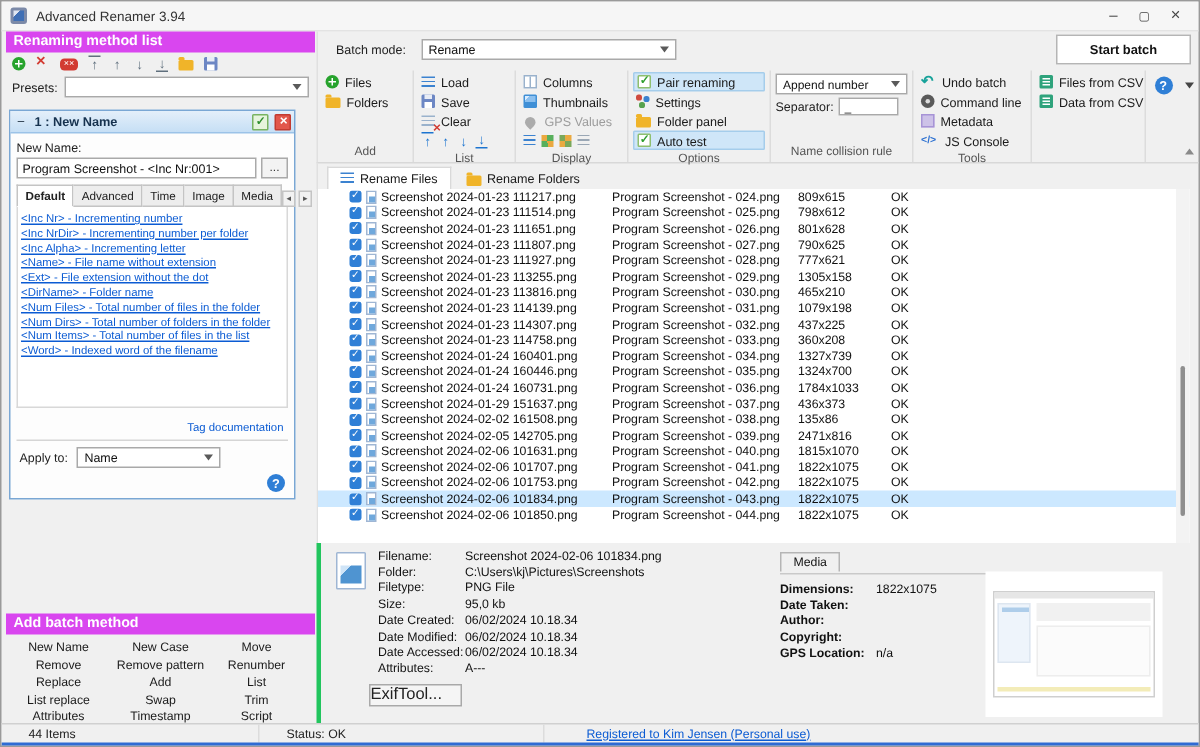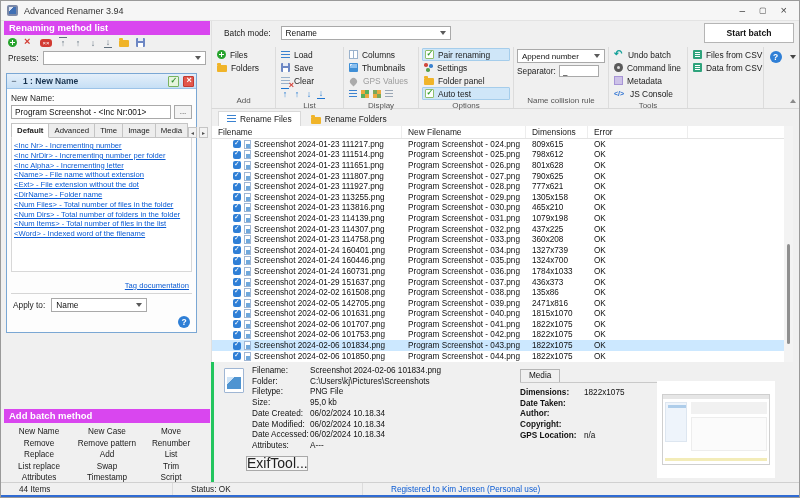--- a/index.html
+++ b/index.html
@@ -39,21 +39,21 @@
   .browse-btn { width:18px; height:14px; background:#f3f3f3; border:1px solid #a9a9a9; font-size:8px; line-height:12px; text-align:center; color:#333; }
   .method-tabs { display:flex; margin-top:4px; align-items:flex-end; }
   .mtab { font-size:7.8px; padding:2px 5px 2px; border:1px solid #c4c4c4; border-left:none; background:#ededed; color:#222; }
   .mtab:first-child { border-left:1px solid #c4c4c4; }
   .mtab.active { background:#fff; border-bottom:1px solid #fff; font-weight:bold; }
   .tab-arrows { margin-left:auto; display:flex; gap:2px; }
   .tab-arrow { width:9px; height:11px; border:1px solid #c4c4c4; background:#f2f2f2; font-size:6px; line-height:10px; text-align:center; color:#555; }
   .tags-area { border:1px solid #d8d8d8; border-top:none; flex:1; padding:3px 2px 1px; display:flex; flex-direction:column; background:#fff; }
   .tag-link { font-size:7.6px; color:#0b5bd3; text-decoration:underline; line-height:9.8px; white-space:nowrap; overflow:hidden; text-overflow:ellipsis; cursor:pointer; }
   .tagdoc-row { margin-top:auto; text-align:right; padding:2px 3px 1px; }
-  .tagdoc-link { font-size:7.6px; color:#0b5bd3; text-decoration:underline; cursor:pointer; }
+  .tagdoc-link { font-size:7.6px; color:#0b5bd3; cursor:pointer; }
   .apply-row { border-top:1px solid #d5d5d5; display:flex; align-items:center; gap:6px; padding:4px 2px 1px; }
   .combo { background:#fff; border:1px solid #a9a9a9; height:14px; display:flex; align-items:center; justify-content:space-between; padding:0 4px; font-size:8.3px; color:#111; }
   .chev { width:0; height:0; border-left:3px solid transparent; border-right:3px solid transparent; border-top:4px solid #5a5a5a; }
   .apply-combo { width:96px; }
   .help-corner { align-self:flex-end; margin:3px 2px 1px; }
 
   .add-batch-header { position:absolute; left:0; top:388px; width:100%; }
   .batch-grid { position:absolute; left:2px; top:406px; width:198px; display:grid; grid-template-columns:66px 70px 58px; row-gap:2px; }
   .bm-link { font-size:8.2px; color:#1a1a1a; text-align:center; line-height:9.5px; cursor:pointer; white-space:nowrap; }
 
@@ -148,41 +148,41 @@
   
   .details { position:absolute; left:210px; top:361px; width:696px; height:120px; border-left:3px solid #22c55e; }
   .d-icon { position:absolute; left:10px; top:6px; }
   .props { position:absolute; left:38px; top:4px; width:250px; }
   .prow { display:flex; line-height:10.7px; }
   .plabel { width:58px; font-size:8.2px; color:#111; font-weight:bold; flex:none; }
   .props .plabel { font-weight:normal; }
   .pvalue { font-size:8.2px; color:#111; white-space:nowrap; }
   .props .prow:nth-child(-n+4) .plabel,
   .props .prow .plabel { font-weight:normal; }
-  .exif-btn { position:absolute; left:32px; top:94px; width:62px; height:15px; background:#f5f5f5; border:1px solid #a9a9a9; font-size:14px; line-height:13px; color:#222; cursor:pointer; }
+  .exif-btn { position:absolute; left:32px; top:94px; width:62px; height:15px; background:#f5f5f5; border:1px solid #a9a9a9; font-size:11px; line-height:13px; color:#222; cursor:pointer; }
   .media { position:absolute; left:306px; top:2px; width:150px; }
   .media-tab { display:inline-block; font-size:8.2px; padding:1px 8px 2px; border:1px solid #b5b5b5; border-bottom:none; background:#f0f0f0; color:#111; }
   .media-line { border-top:1px solid #c9c9c9; margin-top:0; }
   .media-fields { padding-top:5px; }
   .media-fields .plabel { width:64px; }
   .preview { position:absolute; left:443px; top:19px; width:118px; height:97px; background:#fff; }
   .pv-mock { position:absolute; left:5px; top:13px; width:108px; height:71px; border:1px solid #cfcfcf; background:#fff; }
   .pv-title { position:absolute; left:0; top:0; width:100%; height:4px; background:#e6e6e6; }
   .pv-left { position:absolute; left:2px; top:7px; width:22px; height:40px; background:#eef4fb; border:1px solid #dde6f0; }
   .pv-leftbar { position:absolute; left:2px; top:2px; width:18px; height:3px; background:#aecdea; }
   .pv-ribbon { position:absolute; left:28px; top:7px; width:76px; height:12px; background:#f1f1f1; }
   .pv-list { position:absolute; left:28px; top:22px; width:76px; height:34px; background:#fbfbfb; border:1px solid #ededed; }
   .pv-status { position:absolute; left:2px; bottom:3px; width:102px; height:3px; background:#f3ecb8; }
 
   
   .statusbar { position:absolute; left:0; top:481px; width:800px; height:13px; border-top:1px solid #d0d0d0; display:flex; align-items:center; background:#f0f0f0; }
   .sb-seg { font-size:8.2px; color:#222; padding-left:18px; border-right:1px solid #dcdcdc; height:100%; display:flex; align-items:center; }
   .sb-1 { width:172px; } .sb-2 { width:170px; } .sb-3 { width:190px; }
   .sb-4 { flex:1; border-right:none; padding-left:28px; }
-  .sb-link { color:#0b5bd3; cursor:pointer; }
+  .sb-link { color:#0b5bd3; text-decoration:underline; cursor:pointer; }
   .bottom-strip { position:absolute; left:0; top:494px; width:800px; height:4px; background:#2f6bd3; }
 </style>
 </head>
 <body>
 
 <div class="window">
 
   <div class="titlebar">
     <span class="app-icon"></span>
     <span class="win-title">Advanced Renamer 3.94</span>
@@ -446,26 +446,20 @@
       <span class="ic ic-list"></span>
       <span>Rename Files</span>
     </span>
     <span class="ftab">
       <span class="ic ic-folder"></span>
       <span>Rename Folders</span>
     </span>
   </div>
 
   <div class="file-table">
-    <div class="thead">
-      <span class="th c-file">Filename</span>
-      <span class="th c-new">New Filename</span>
-      <span class="th c-dim">Dimensions</span>
-      <span class="th c-err">Error</span>
-    </div>
     <div class="tbody" id="tbody">
 
         <div class="trow">
           <span class="cell c-file">
             <span class="ic ic-cb"></span>
             <span class="ic ic-imgfile"></span>
             <span>Screenshot 2024-01-23 111217.png</span>
           </span>
           <span class="cell c-new">Program Screenshot - 024.png</span>
           <span class="cell c-dim">809x615</span>

